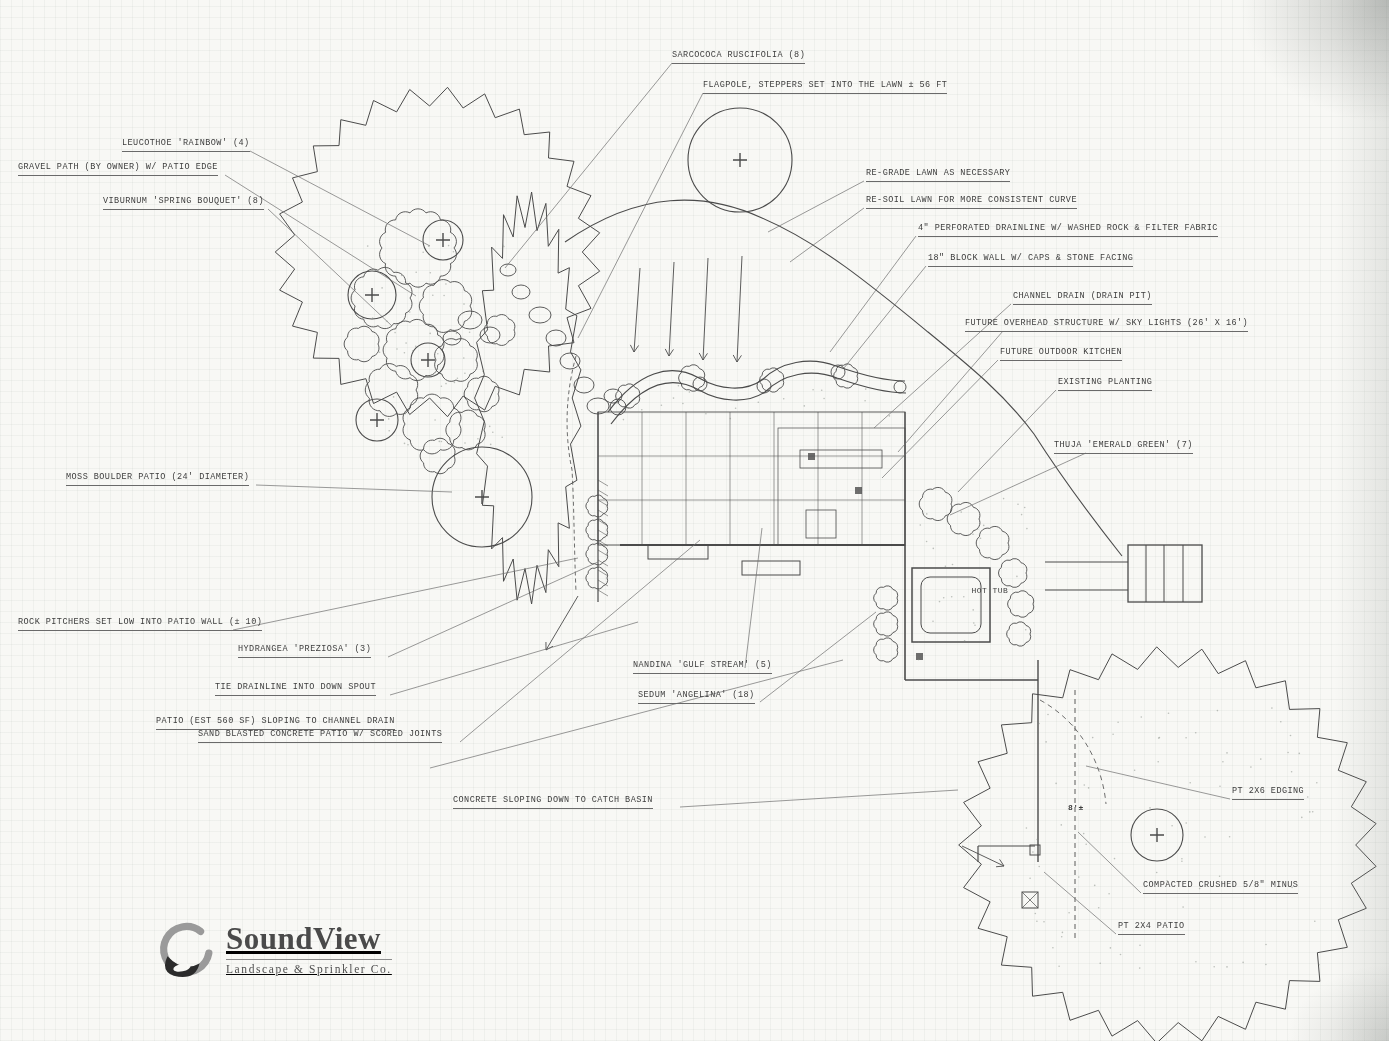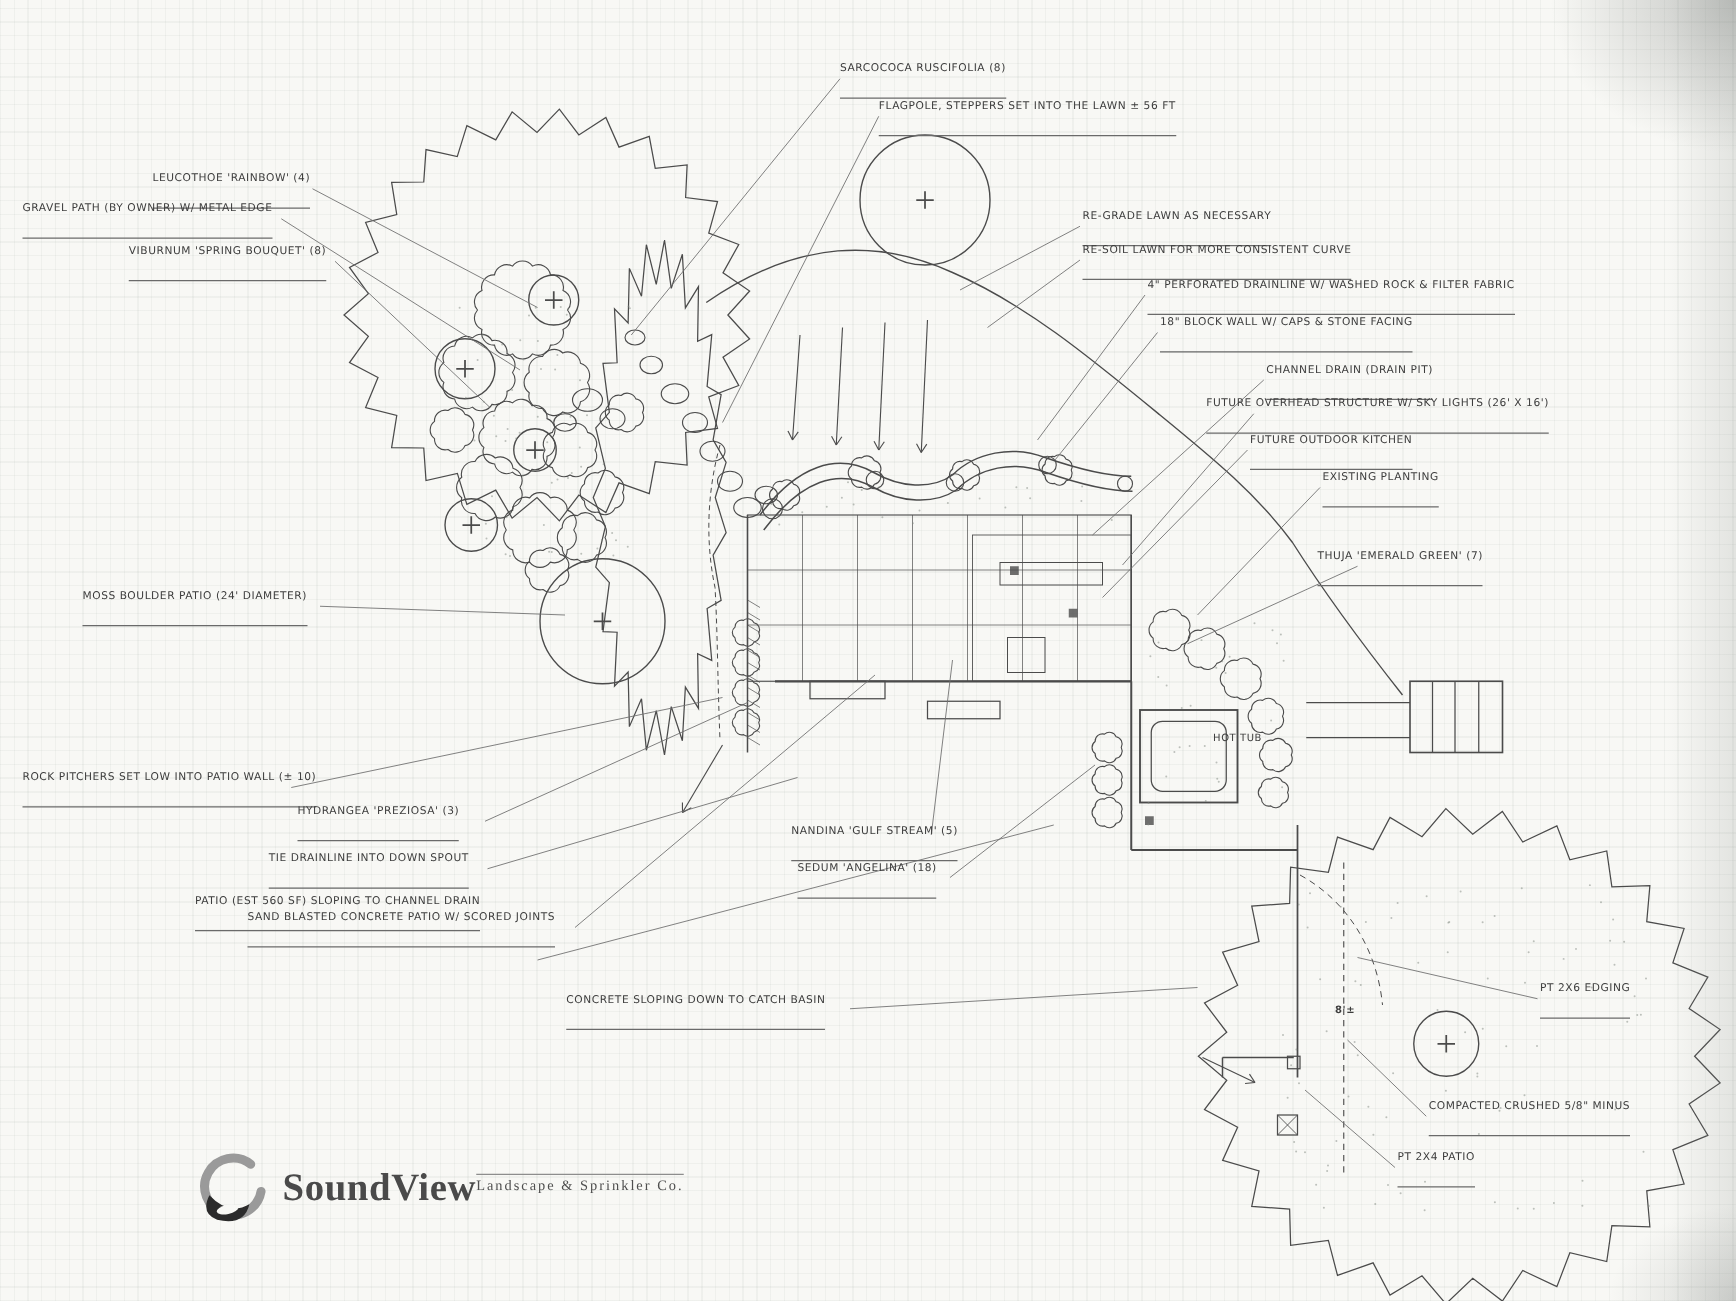--- a/index.html
+++ b/index.html
@@ -8,33 +8,33 @@
     background-color:#f8f8f5;
     background-image:
       repeating-linear-gradient(0deg, rgba(130,145,135,.08) 0 1px, transparent 1px 11px),
       repeating-linear-gradient(90deg, rgba(130,145,135,.08) 0 1px, transparent 1px 11px);
     font-family:"DejaVu Sans", sans-serif;
   }
   svg.plan{position:absolute;left:0;top:0;}
   .lbl{
     position:absolute;
     font-size:8.5px;letter-spacing:.45px;color:#3d3d3d;
-    border-bottom:1px solid #6a6a6a;padding-bottom:18px;white-space:nowrap;
+    border-bottom:1px solid #6a6a6a;padding-bottom:3px;white-space:nowrap;font-family:Liberation Mono, monospace;
   }
   .lbl.nl{border-bottom:none;margin-left:40px;}
   .lbl.block{white-space:normal;text-align:center;line-height:1.15;}
   .artifact{position:absolute;pointer-events:none;}
   .art-tr{right:0;top:0;width:170px;height:140px;
     background:radial-gradient(ellipse at 100% 0%, rgba(110,115,112,.38), rgba(110,115,112,0) 62%);}
   .art-right{right:0;top:0;width:55px;height:100%;
     background:linear-gradient(to left, rgba(140,146,142,.20), rgba(140,146,142,0));}
   .art-br{right:0;bottom:0;width:120px;height:90px;
     background:radial-gradient(ellipse at 100% 100%, rgba(120,125,122,.25), rgba(120,125,122,0) 60%);}
   .logo{position:absolute;left:152px;top:918px;display:flex;align-items:center;gap:12px;}
-  .logo-text{display:flex;flex-direction:row;}
+  .logo-text{display:flex;flex-direction:column;text-decoration:underline;}
   .logo-name{font-family:"Liberation Serif", serif;font-weight:bold;font-size:31px;color:#4a4a4a;letter-spacing:.5px;line-height:1;}
   .logo-tagline{font-family:"Liberation Serif", serif;font-size:11.5px;color:#4f4f4f;letter-spacing:1.6px;margin-top:5px;padding-top:3px;border-top:1px solid #8d8d8d;}
 </style>
 </head>
 <body>
 
 <div class="canvas">
 
   <svg id="plan" class="plan" width="1389" height="1041" viewBox="0 0 1389 1041">
       <path d="M582.3 252.0L599.7 271.2L578.4 285.7L591.0 308.4L567.0 317.6L574.0 342.7L548.5 346.0L549.7 372.0L524.2 369.3L519.4 394.9L495.2 386.3L484.7 410.1L463.1 396.0L447.5 416.7L429.6 398.0L409.7 414.5L396.6 392.1L373.5 403.5L365.9 378.7L340.8 384.4L339.0 358.4L313.3 358.1L317.4 332.4L292.5 326.1L302.4 302.0L279.6 290.1L294.7 269.0L275.2 252.0L294.7 235.0L279.6 213.9L302.4 202.0L292.5 177.9L317.4 171.6L313.3 145.9L339.0 145.6L340.8 119.7L365.8 125.3L373.5 100.5L396.6 111.9L409.7 89.5L429.6 106.0L447.5 87.3L463.1 108.0L484.7 93.9L495.2 117.7L519.4 109.1L524.2 134.7L549.7 132.0L548.5 158.0L574.0 161.3L567.0 186.4L591.0 195.6L578.4 218.3L599.7 232.8L582.3 252.0Z" fill="none" stroke="#4b4b4b" stroke-width="1"></path>
@@ -393,21 +393,21 @@
       <circle cx="641.8" cy="409.8" r="0.8" fill="#808880" opacity="0.5"></circle>
       <circle cx="703.4" cy="389.6" r="0.8" fill="#808880" opacity="0.5"></circle>
       <circle cx="623.4" cy="419.6" r="0.8" fill="#808880" opacity="0.5"></circle>
       <circle cx="682.9" cy="403.5" r="0.8" fill="#808880" opacity="0.5"></circle>
       <circle cx="813.1" cy="389.8" r="0.8" fill="#808880" opacity="0.5"></circle>
     </svg>
 
   <div class="lbl" style="left:672px;top:50px">SARCOCOCA RUSCIFOLIA (8)</div>
   <div class="lbl" style="left:703px;top:80px">FLAGPOLE, STEPPERS SET INTO THE LAWN ± 56 FT</div>
   <div class="lbl" style="left:122px;top:138px">LEUCOTHOE 'RAINBOW' (4)</div>
-  <div class="lbl" style="left:18px;top:162px">GRAVEL PATH (BY OWNER) W/ METAL EDGE</div>
+  <div class="lbl" style="left:18px;top:162px">GRAVEL PATH (BY OWNER) W/ PATIO EDGE</div>
   <div class="lbl" style="left:103px;top:196px">VIBURNUM 'SPRING BOUQUET' (8)</div>
   <div class="lbl" style="left:866px;top:168px">RE-GRADE LAWN AS NECESSARY</div>
   <div class="lbl" style="left:866px;top:195px">RE-SOIL LAWN FOR MORE CONSISTENT CURVE</div>
   <div class="lbl" style="left:918px;top:223px">4" PERFORATED DRAINLINE W/ WASHED ROCK &amp; FILTER FABRIC</div>
   <div class="lbl" style="left:928px;top:253px">18" BLOCK WALL W/ CAPS &amp; STONE FACING</div>
   <div class="lbl" style="left:1013px;top:291px">CHANNEL DRAIN (DRAIN PIT)</div>
   <div class="lbl" style="left:965px;top:318px">FUTURE OVERHEAD STRUCTURE W/ SKY LIGHTS (26' X 16')</div>
   <div class="lbl" style="left:1000px;top:347px">FUTURE OUTDOOR KITCHEN</div>
   <div class="lbl" style="left:1058px;top:377px">EXISTING PLANTING</div>
   <div class="lbl" style="left:1054px;top:440px">THUJA 'EMERALD GREEN' (7)</div>

